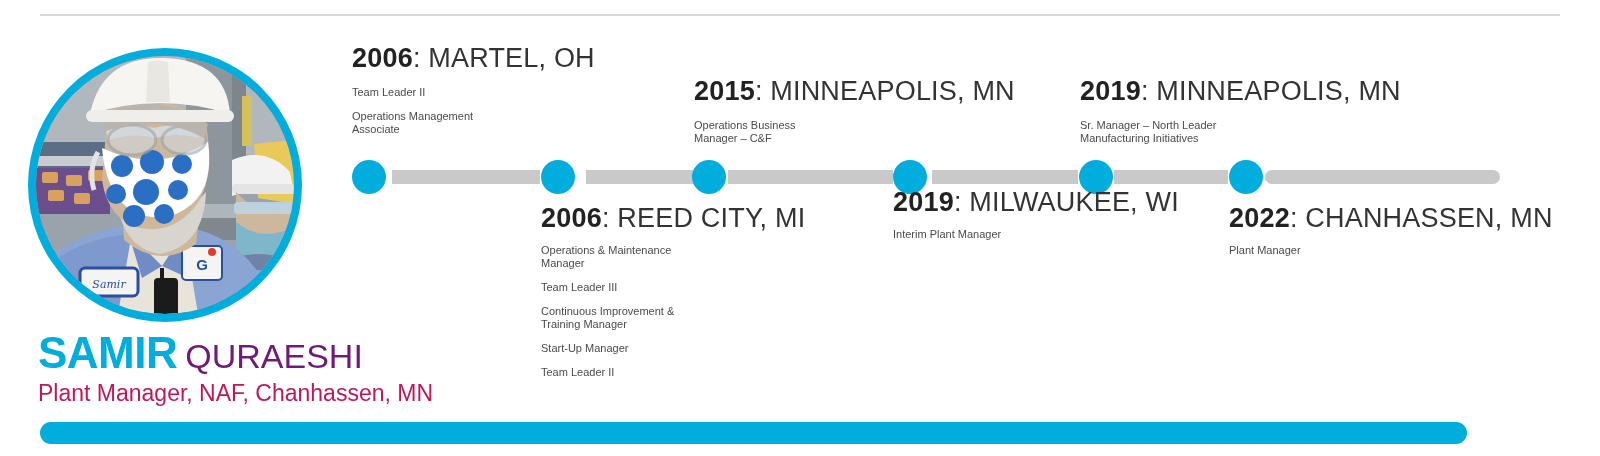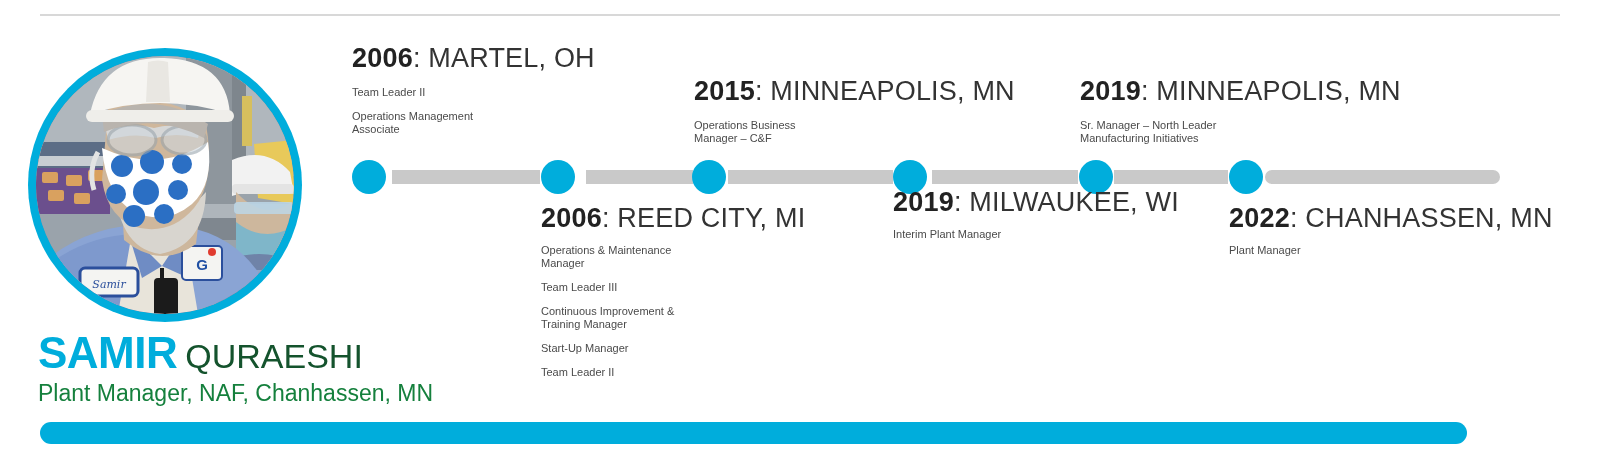--- a/index.html
+++ b/index.html
@@ -66,30 +66,30 @@
   .name-first {
     font-size: 44px;
     font-weight: 700;
     letter-spacing: -0.5px;
     color: #00ADDC;
   }
   .name-last {
     font-size: 34px;
     font-weight: 400;
     letter-spacing: 0px;
-    color: #14532d;
+    color: #701a75;
     margin-left: 8px;
   }
   .name-role {
     position: absolute;
     left: 10px;
     top: 332px;
     font-size: 23px;
     font-weight: 400;
-    color: #15803d;
+    color: #be185d;
     white-space: nowrap;
   }
 
   
   .timeline {
     position: absolute;
     left: 0;
     top: 0;
     width: 1412px;
     height: 456px;

